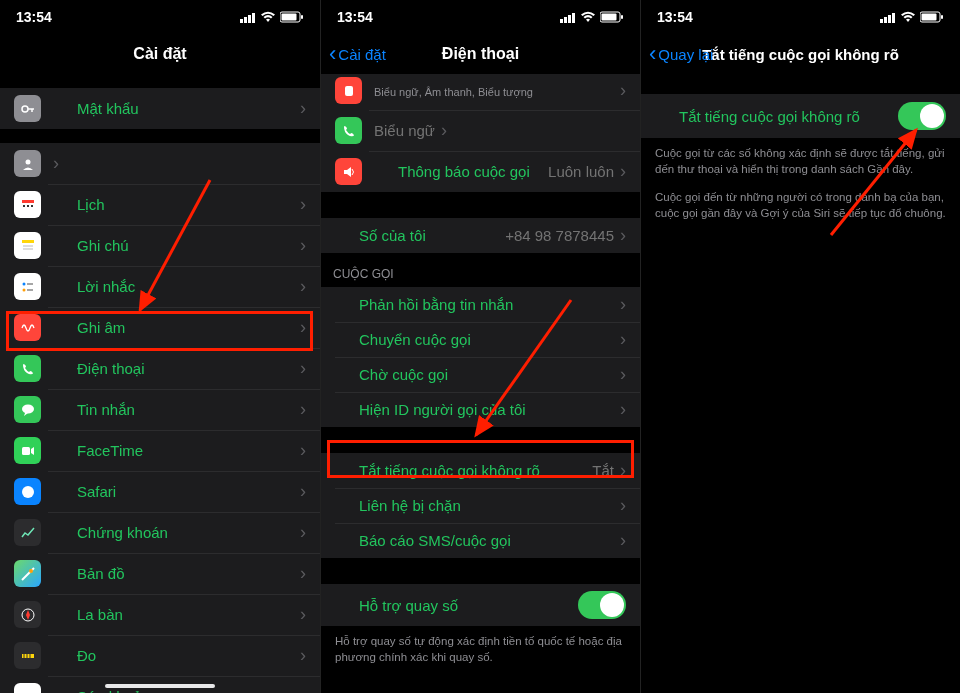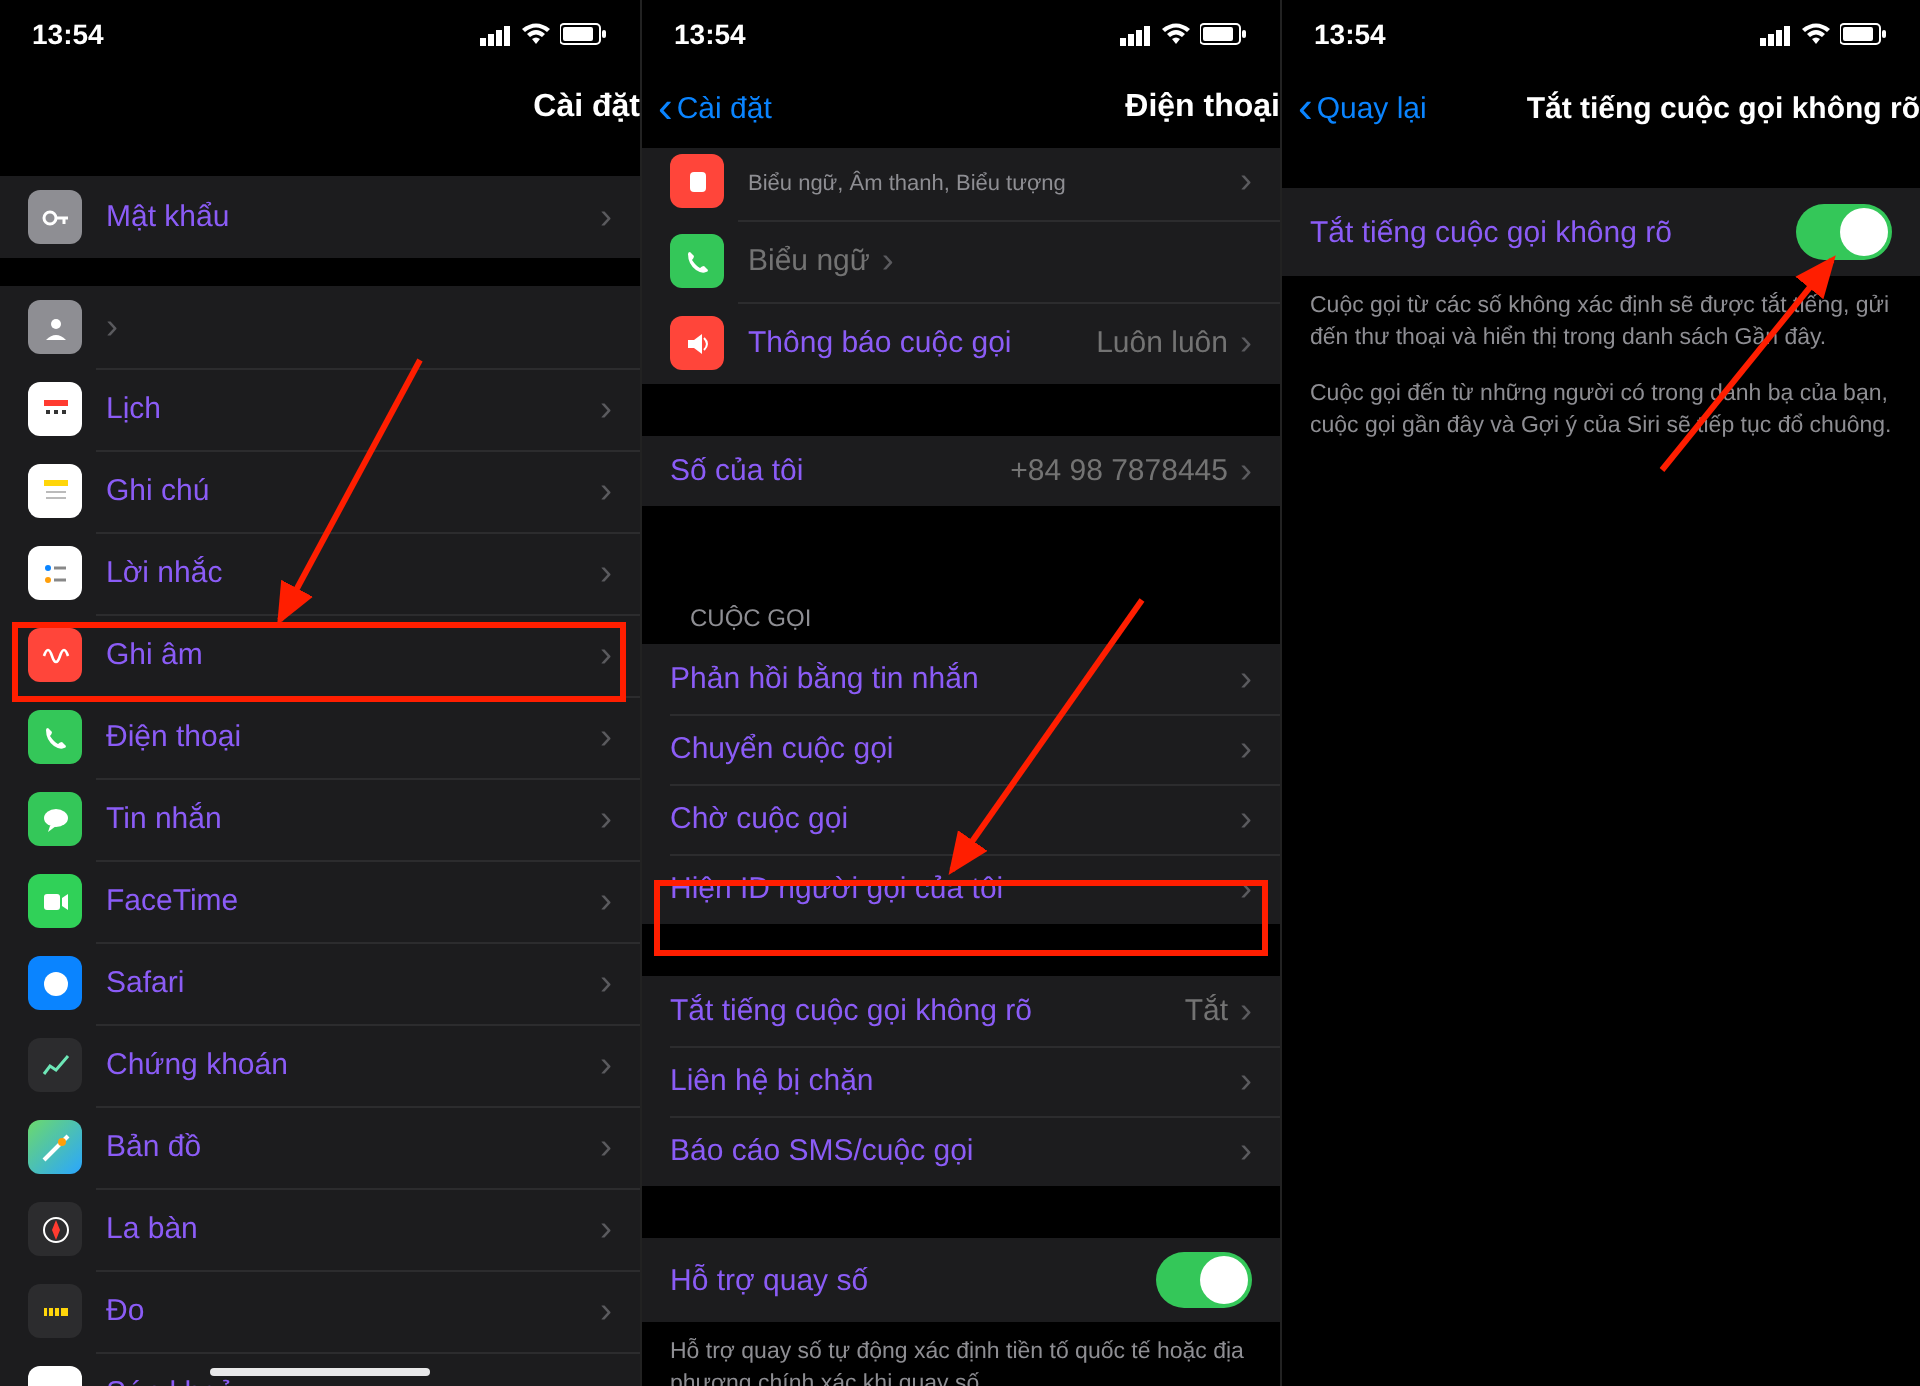--- a/index.html
+++ b/index.html
@@ -7,38 +7,38 @@
   .phone { width: 320px; height: 693px; background: #000; position: relative; color: #fff; overflow: hidden; }
   .phone + .phone { border-left: 1px solid #222; }
 
   
   .statusbar { height: 34px; display: flex; justify-content: space-between; align-items: center; padding: 0 16px; font-size: 14px; font-weight: 600; }
   .statusbar .right { display: flex; align-items: center; gap: 4px; }
   .sig-icon, .wifi-icon, .batt { display: inline-block; }
   .sig-icon svg, .wifi-icon svg, .batt svg { display: block; }
 
   
-  .navhdr { height: 40px; position: relative; display: flex; align-items: center; justify-content: flex-end; }
+  .navhdr { height: 40px; position: relative; display: flex; align-items: center; justify-content: center; }
   .navhdr .title { font-size: 16px; font-weight: 600; }
   .navhdr .back { position: absolute; left: 8px; display: flex; align-items: center; color: #0a84ff; font-size: 15px; gap: 2px; }
   .back-chev { font-size: 22px; line-height: 1; }
 
   .sep { height: 14px; background: #000; }
 
   
   .group { background: #1c1c1e; }
   .row { display: flex; align-items: center; padding: 7px 14px; min-height: 35px; position: relative; }
   .row + .row::before { content: ""; position: absolute; top: 0; left: 48px; right: 0; height: 1px; background: #2c2c2e; }
   .row.noicon + .row.noicon::before { left: 14px; }
   .row .icon { width: 27px; height: 27px; border-radius: 6px; margin-right: 12px; display: flex; align-items: center; justify-content: center; flex-shrink: 0; font-size: 14px; }
-  .row .label { flex: 1; font-size: 15px; color: #8b5cf6; }
+  .row .label { flex: 1; font-size: 15px; color: #22c55e; margin-left: 24px; }
   .row .sub { font-size: 11px; color: #8e8e93; margin-top: 2px; }
   .row .value { font-size: 15px; color: #737373; margin-right: 6px; }
   .row .chev { color: #5a5a5e; font-size: 18px; }
-  .hdrlabel { color: #8e8e93; font-size: 12px; padding: 14px 24px 6px; text-transform: uppercase; margin-top: 35px; }
+  .hdrlabel { color: #8e8e93; font-size: 12px; padding: 14px 12px 6px; text-transform: uppercase; }
   .footnote { color: #8e8e93; font-size: 11.5px; padding: 7px 14px 12px; line-height: 1.4; }
   .row.twoline { flex-direction: row; justify-content: space-between; }
   .row.twoline .textcol { display:flex; flex-direction:column; flex:1; }
 
   
   .ic-gray   { background: #8e8e93; }
   .ic-white  { background: #fff; }
   .ic-green  { background: #34c759; }
   .ic-blue   { background: #0a84ff; }
   .ic-dark   { background: #2c2c2e; }

